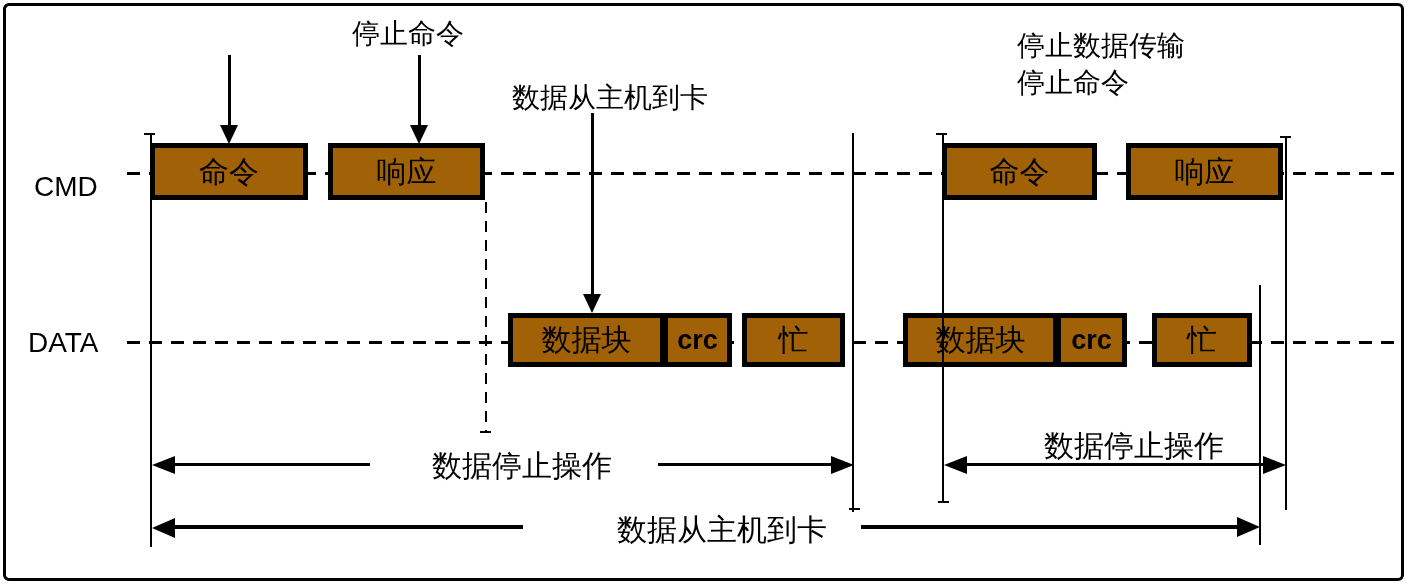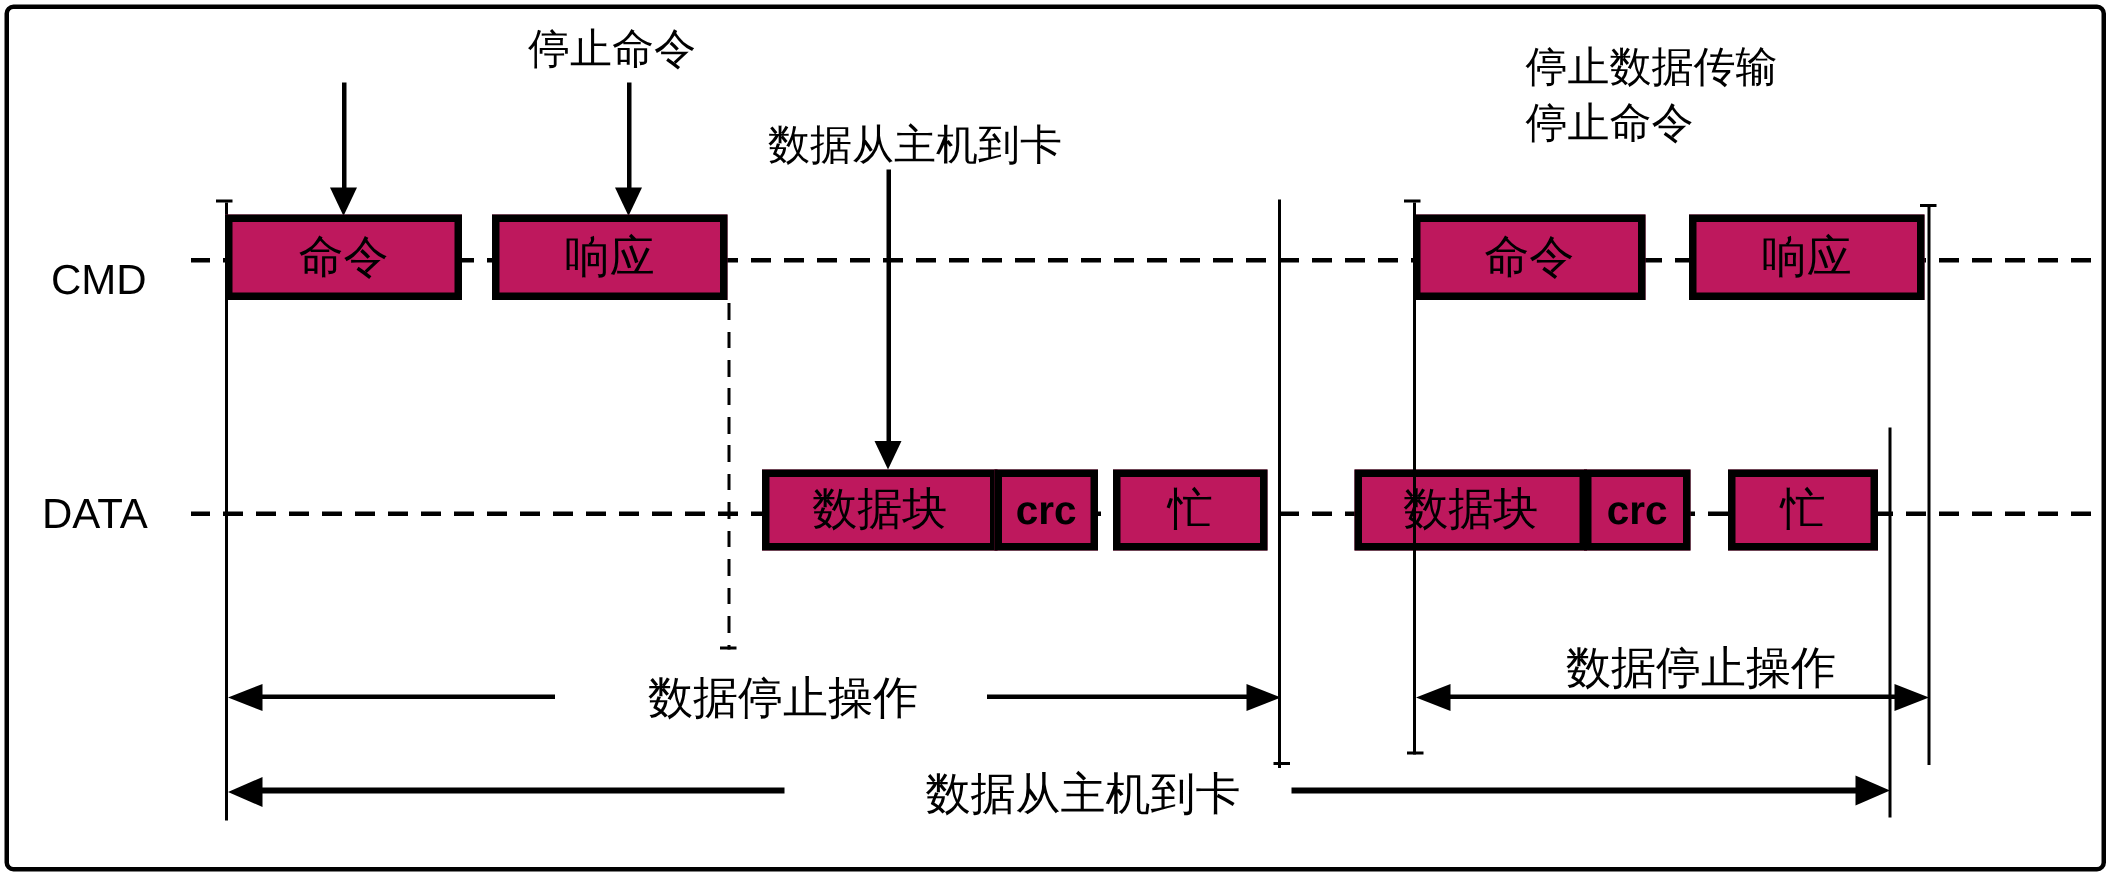--- a/index.html
+++ b/index.html
@@ -18,21 +18,21 @@
   }
   
   .vline{position:absolute;width:2px;background:#000;}
   .vdash{
     position:absolute;width:2px;
     background:repeating-linear-gradient(180deg,#000 0 11px,transparent 11px 19px);
   }
   .tick{position:absolute;width:11px;height:2px;background:#000;}
   
   .box{
-    position:absolute;background:#be185d;border:5px solid #000;
+    position:absolute;background:#a16207;border:5px solid #000;
     display:flex;align-items:center;justify-content:center;
     box-sizing:border-box;z-index:5;
   }
   .box .zh{font-size:30px;line-height:1;}
   .box .mono{font-family:"Liberation Sans",sans-serif;font-weight:600;font-size:27px;}
   
   .lbl{position:absolute;font-size:28px;line-height:1.32;white-space:nowrap;z-index:6;}
   .lbl.center{transform:translateX(-50%);}
   .sig{
     position:absolute;font-family:"Liberation Sans",sans-serif;

